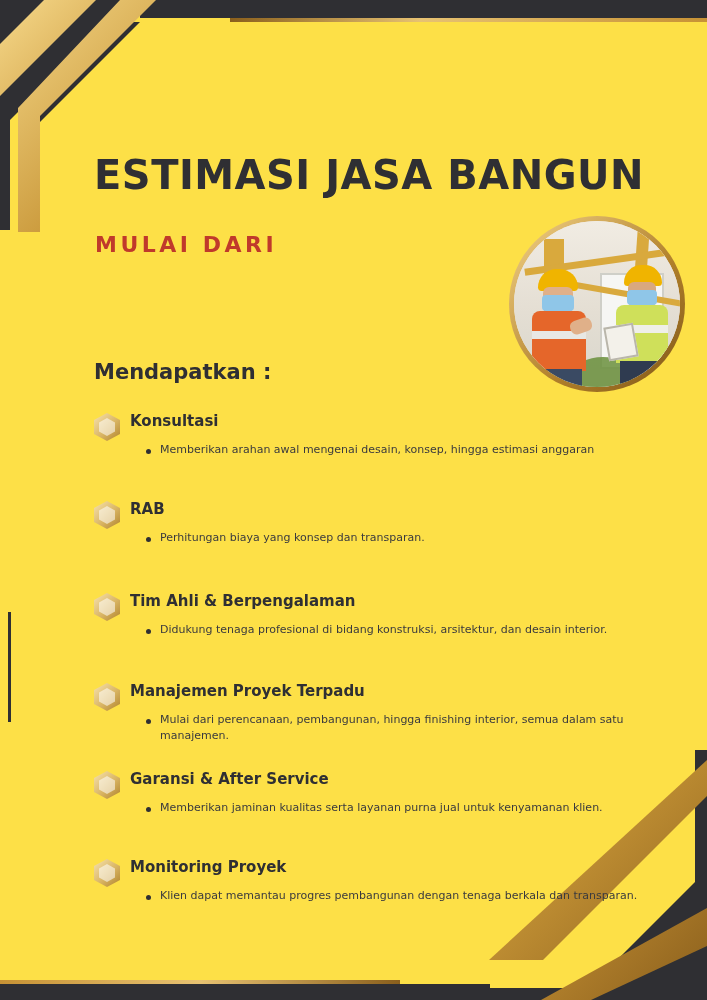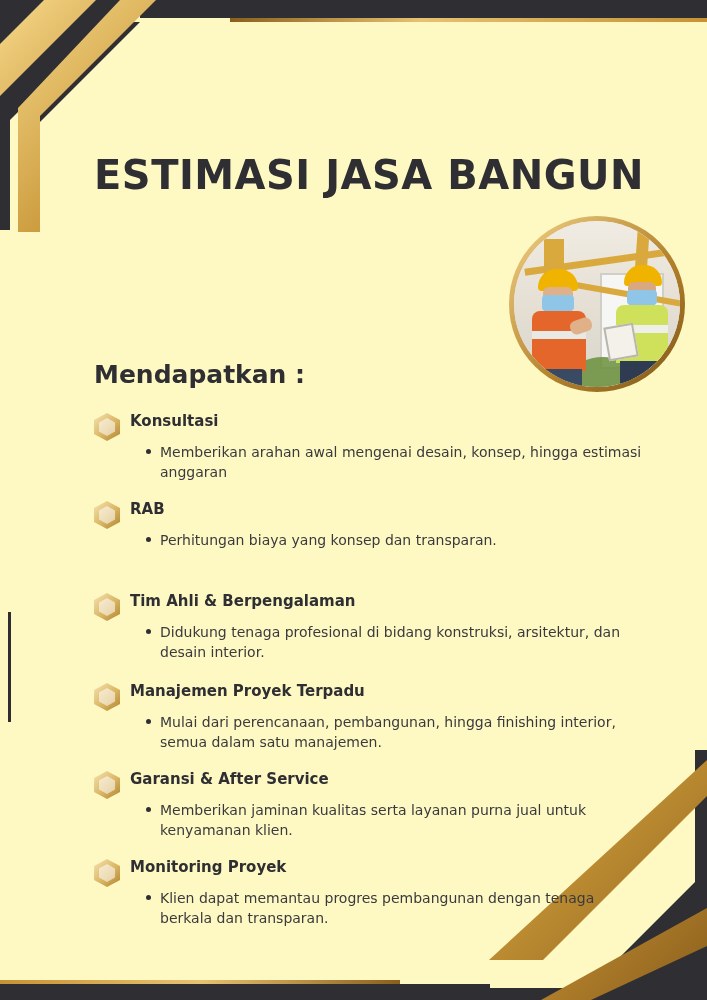--- a/index.html
+++ b/index.html
@@ -3,21 +3,21 @@
 <meta charset="utf-8">
 <style>
   html,body{margin:0;padding:0;}
   body{
     width:707px;height:1000px;
     background:#ffffff;
     font-family:"DejaVu Sans", sans-serif;
     overflow:hidden;
     position:relative;
   }
-  .page{position:relative;width:707px;height:1000px;overflow:hidden;background:#fef9c3;}
+  .page{position:relative;width:707px;height:1000px;overflow:hidden;background:#fde047;}
 
   
   .corner{position:absolute;}
   .tl-gold1{
     top:0;left:0;width:300px;height:260px;
     background:linear-gradient(135deg,#f6d98a 0%,#c79235 45%,#8a5f1c 100%);
     clip-path:polygon(44px 0, 96px 0, 0 96px, 0 44px);
   }
   .tl-gold2{
     top:0;left:0;width:320px;height:280px;
@@ -85,21 +85,21 @@
   .subtitle{
     position:absolute;left:95px;top:232px;
     font-size:22px;color:#c0392b;font-weight:600;letter-spacing:3.5px;
   }
   .price{
     position:absolute;left:94px;top:272px;
     font-size:33px;font-weight:bold;color:#2f2f33;letter-spacing:0.5px;
   }
   .getting{
     position:absolute;left:94px;top:360px;
-    font-size:25px;font-weight:bold;color:#2f2f33;
+    font-size:21px;font-weight:bold;color:#2f2f33;
   }
 
   
   .photo-wrap{
     position:absolute;right:22px;top:216px;width:176px;height:176px;
     border-radius:50%;
     background:linear-gradient(135deg,#f4d489,#b07f2a 60%,#7e5618);
     padding:5px;box-sizing:border-box;
   }
   .photo{
@@ -144,21 +144,21 @@
     background:#ffffff;
     clip-path:polygon(50% 0%, 100% 25%, 100% 75%, 50% 100%, 0% 75%, 0% 25%);
     opacity:.55;
   }
   .item-title{
     position:absolute;left:36px;top:0;
     font-size:15px;font-weight:bold;color:#2f2f33;
   }
   .bullets{
     position:absolute;left:52px;top:30px;width:500px;
-    font-size:14px;color:#3a3a3e;line-height:1.45;
+    font-size:11px;color:#3a3a3e;line-height:1.45;
   }
   .bullets .b{position:relative;padding-left:14px;}
   .bullets .b:before{
     content:"";position:absolute;left:0;top:7px;width:5px;height:5px;border-radius:50%;background:#2f2f33;
   }
 </style>
 </head>
 <body>
 
 <div class="page">
@@ -175,20 +175,21 @@
   <div class="corner br-dark"></div>
   <div class="corner br-dark-big"></div>
   <div class="corner br-gold1"></div>
   <div class="corner br-gold2"></div>
   <div class="corner bottom-strip"></div>
   <div class="corner bottom-gold-strip"></div>
 
   <div class="content">
 
     <div class="title">ESTIMASI JASA BANGUN</div>
+    <div class="subtitle">MULAI DARI</div>
     <div class="getting">Mendapatkan :</div>
 
     <div class="photo-wrap">
       <div class="photo">
         <div class="ph-sky"></div>
         <div class="ph-beam ph-b2"></div>
         <div class="ph-beam ph-b3"></div>
         <div class="ph-panel"></div>
         <div class="ph-beam ph-b1"></div>
         <div class="ph-beam ph-b4"></div>

